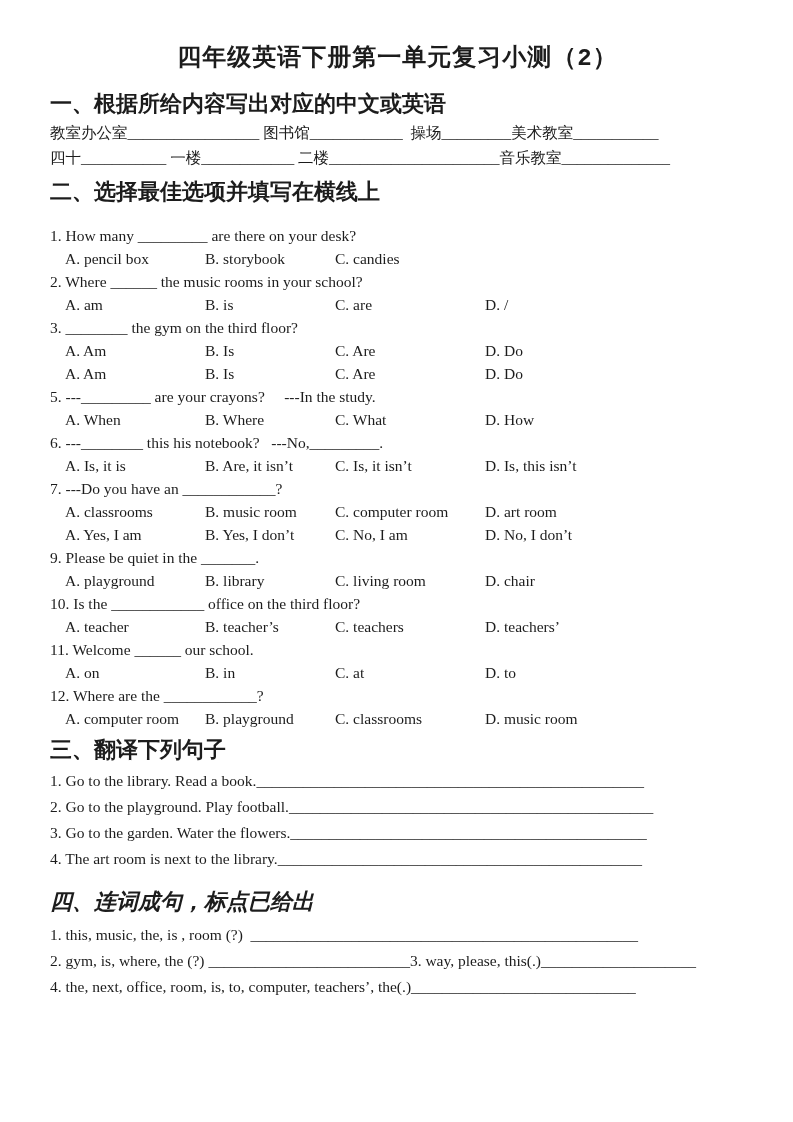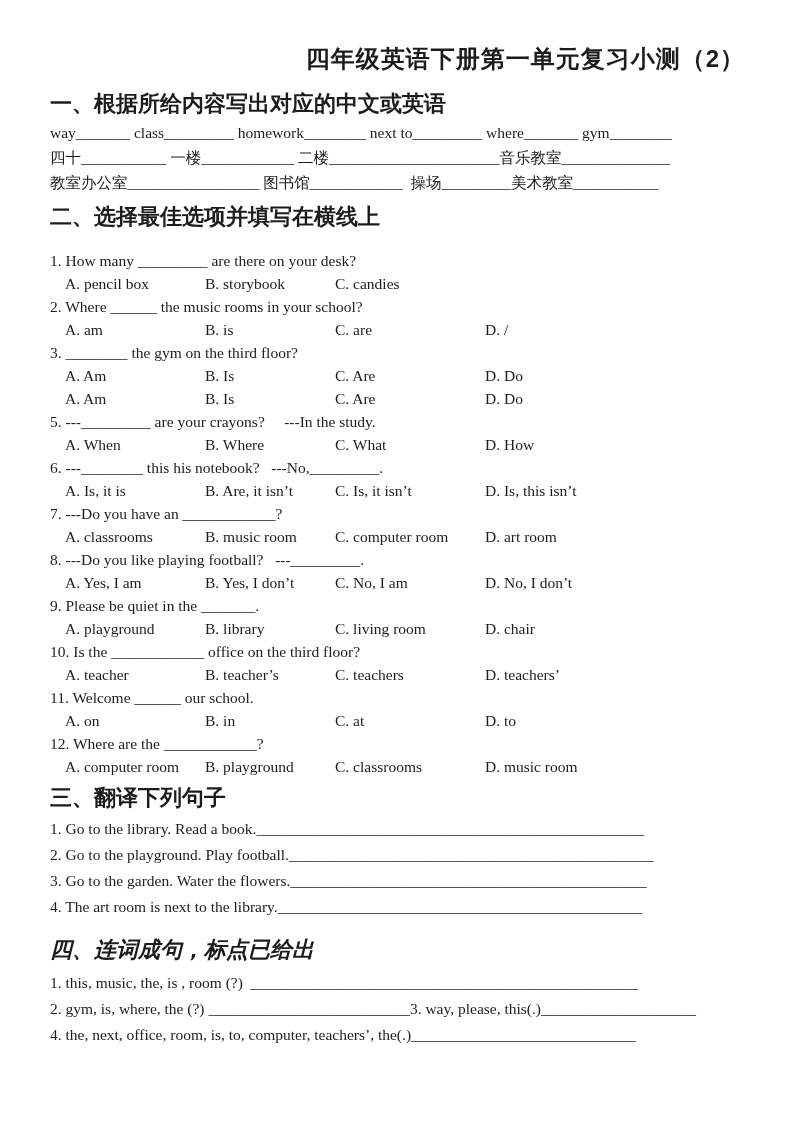--- a/index.html
+++ b/index.html
@@ -8,22 +8,22 @@
     width:793px; height:1122px;
     background:#ffffff;
     box-sizing:border-box;
     padding:44px 48px 0 50px;
     font-family:"Liberation Serif", serif;
     font-size:15.5px;
     color:#1c1c1c;
     overflow:hidden;
   }
   .doc-title {
-    text-align:right;
-    font-family:Liberation Sans, sans-serif;
+    text-align:center;
+    font-family:Liberation Mono, monospace;
     font-weight:bold;
     font-size:24px;
     line-height:30px;
     margin:0 0 18px 0;
     letter-spacing:1px;
   }
   .sec-heading {
     font-family:"Liberation Sans", sans-serif;
     font-weight:bold;
     font-size:22px;
@@ -52,23 +52,22 @@
 </style>
 </head>
 <body>
 
 <div class="page">
 
   <h1 class="doc-title">四年级英语下册第一单元复习小测（2）</h1>
 
   <div class="sec1">
     <div class="sec-heading">一、根据所给内容写出对应的中文或英语</div>
-    <div class="fill-line">way_______ class_________ homework________ next to_________ where_______ gym________</div>
+    <div class="fill-line">教室办公室_________________ 图书馆____________  操场_________美术教室___________</div>
     <div class="fill-line">四十___________ 一楼____________ 二楼______________________音乐教室______________</div>
-    <div class="fill-line">教室办公室_________________ 图书馆____________  操场_________美术教室___________</div>
   </div>
 
   <div class="sec2">
     <div class="sec-heading">二、选择最佳选项并填写在横线上</div>
     <div id="q-list">
   <div class="q">
     <div class="q-line">1. How many _________ are there on your desk?</div>
     <div class="opt-row">
       <span class="opt">A. pencil box</span>
       <span class="opt">B. storybook</span>
@@ -129,21 +128,20 @@
     <div class="q-line">7. ---Do you have an ____________?</div>
     <div class="opt-row">
       <span class="opt">A. classrooms</span>
       <span class="opt">B. music room</span>
       <span class="opt">C. computer room</span>
       <span class="opt">D. art room</span>
     </div>
   </div>
 
   <div class="q">
-    <div class="q-line">8. ---Do you like playing football?   ---_________.</div>
     <div class="opt-row">
       <span class="opt">A. Yes, I am</span>
       <span class="opt">B. Yes, I don’t</span>
       <span class="opt">C. No, I am</span>
       <span class="opt">D. No, I don’t</span>
     </div>
   </div>
 
   <div class="q">
     <div class="q-line">9. Please be quiet in the _______.</div>

